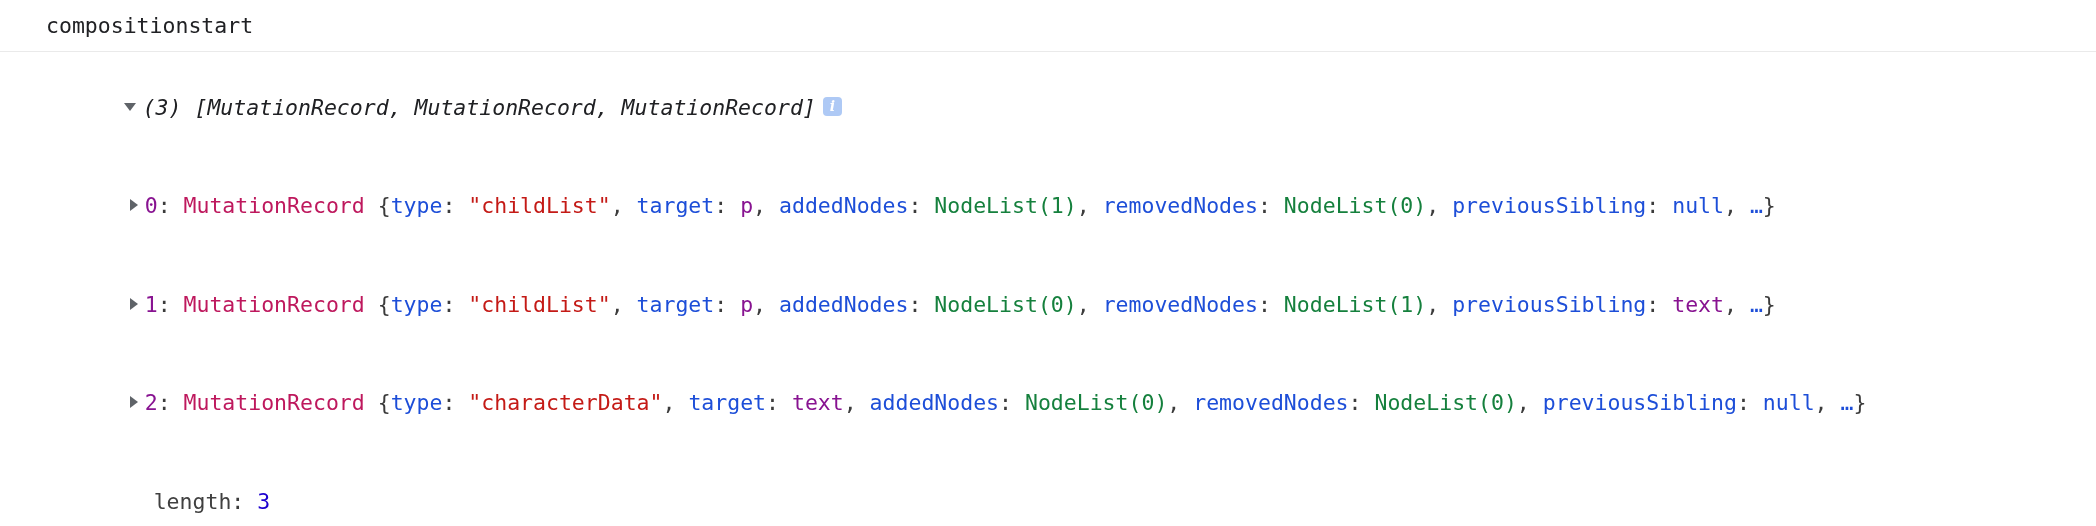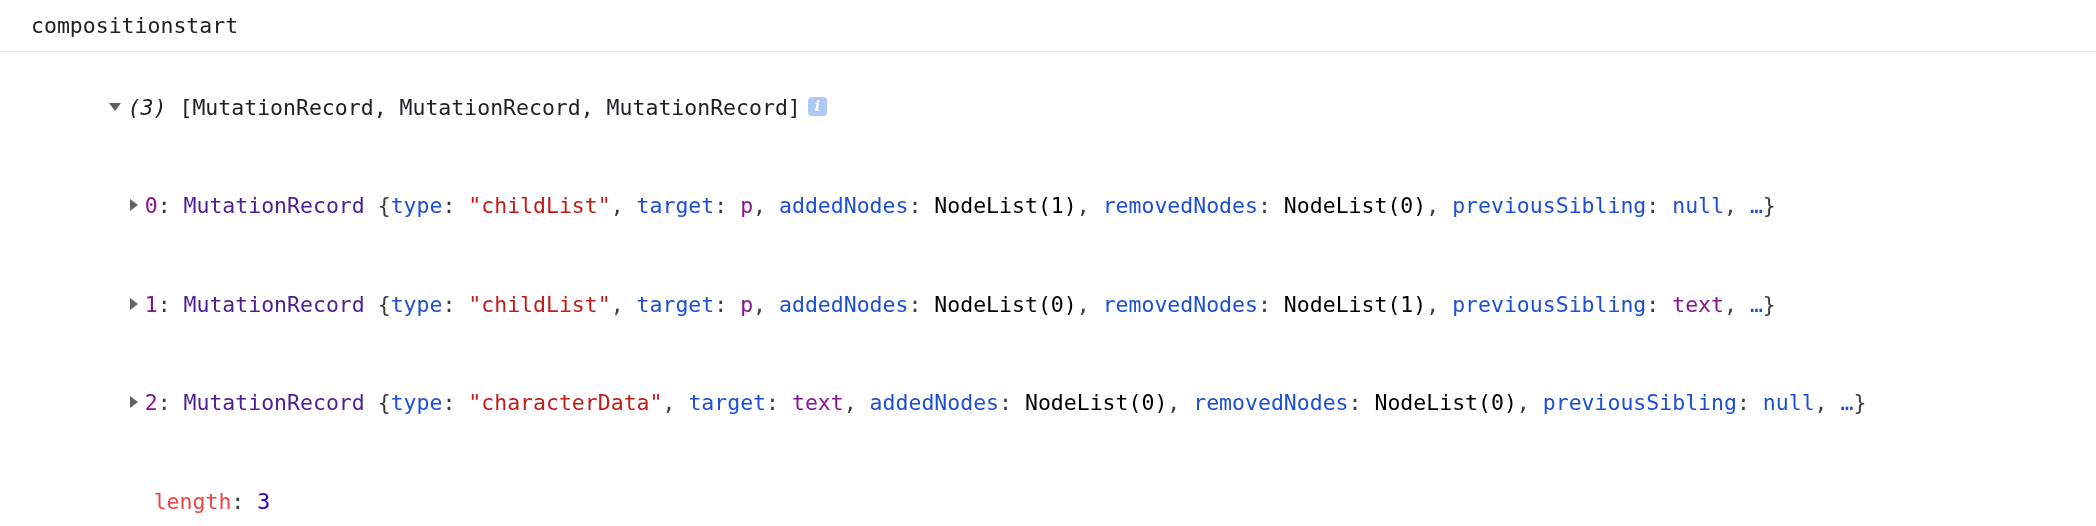--- a/index.html
+++ b/index.html
@@ -36,21 +36,21 @@
   }
 
   .line {
     display: block;
     white-space: pre;
     padding: 2.5px 0;
     line-height: 1.45;
   }
 
   
-  .ind-0 { padding-left: 31px; }
+  .ind-0 { padding-left: 46px; }
   .ind-1 { padding-left: 52px; }
   .ind-2 { padding-left: 76px; }
 
   
   .tri {
     display: inline-block;
     width: 0;
     height: 0;
     vertical-align: middle;
     position: relative;
@@ -63,31 +63,31 @@
     border-top: 8px solid #5f6368;
   }
   .tri-right {
     border-top: 6.5px solid transparent;
     border-bottom: 6.5px solid transparent;
     border-left: 8px solid #5f6368;
   }
 
   
   .t-plain      { color: #202124; }
-  .t-array-hdr  { color: #202124; }
+  .t-array-hdr  { color: #202124; font-style: italic; }
   .t-count      { color: #202124; font-style: italic; }
   .t-index      { color: #881391; }
-  .t-classname  { color: #4c1d95; }
+  .t-classname  { color: #be185d; }
   .t-brace      { color: #3b3b3b; }
   .t-key        { color: #1d4ed8; }
   .t-string     { color: #c41a16; }
   .t-node       { color: #881391; }
-  .t-object     { color: #000000; }
+  .t-object     { color: #15803d; }
   .t-null       { color: #1d4ed8; }
-  .t-prop       { color: #ef4444; }
+  .t-prop       { color: #404040; }
   .t-number     { color: #1c00cf; }
   .t-punct      { color: #3b3b3b; }
 
   
   .info-badge {
     display: inline-block;
     width: 19px;
     height: 19px;
     border-radius: 4px;
     background: #aec9f5;

